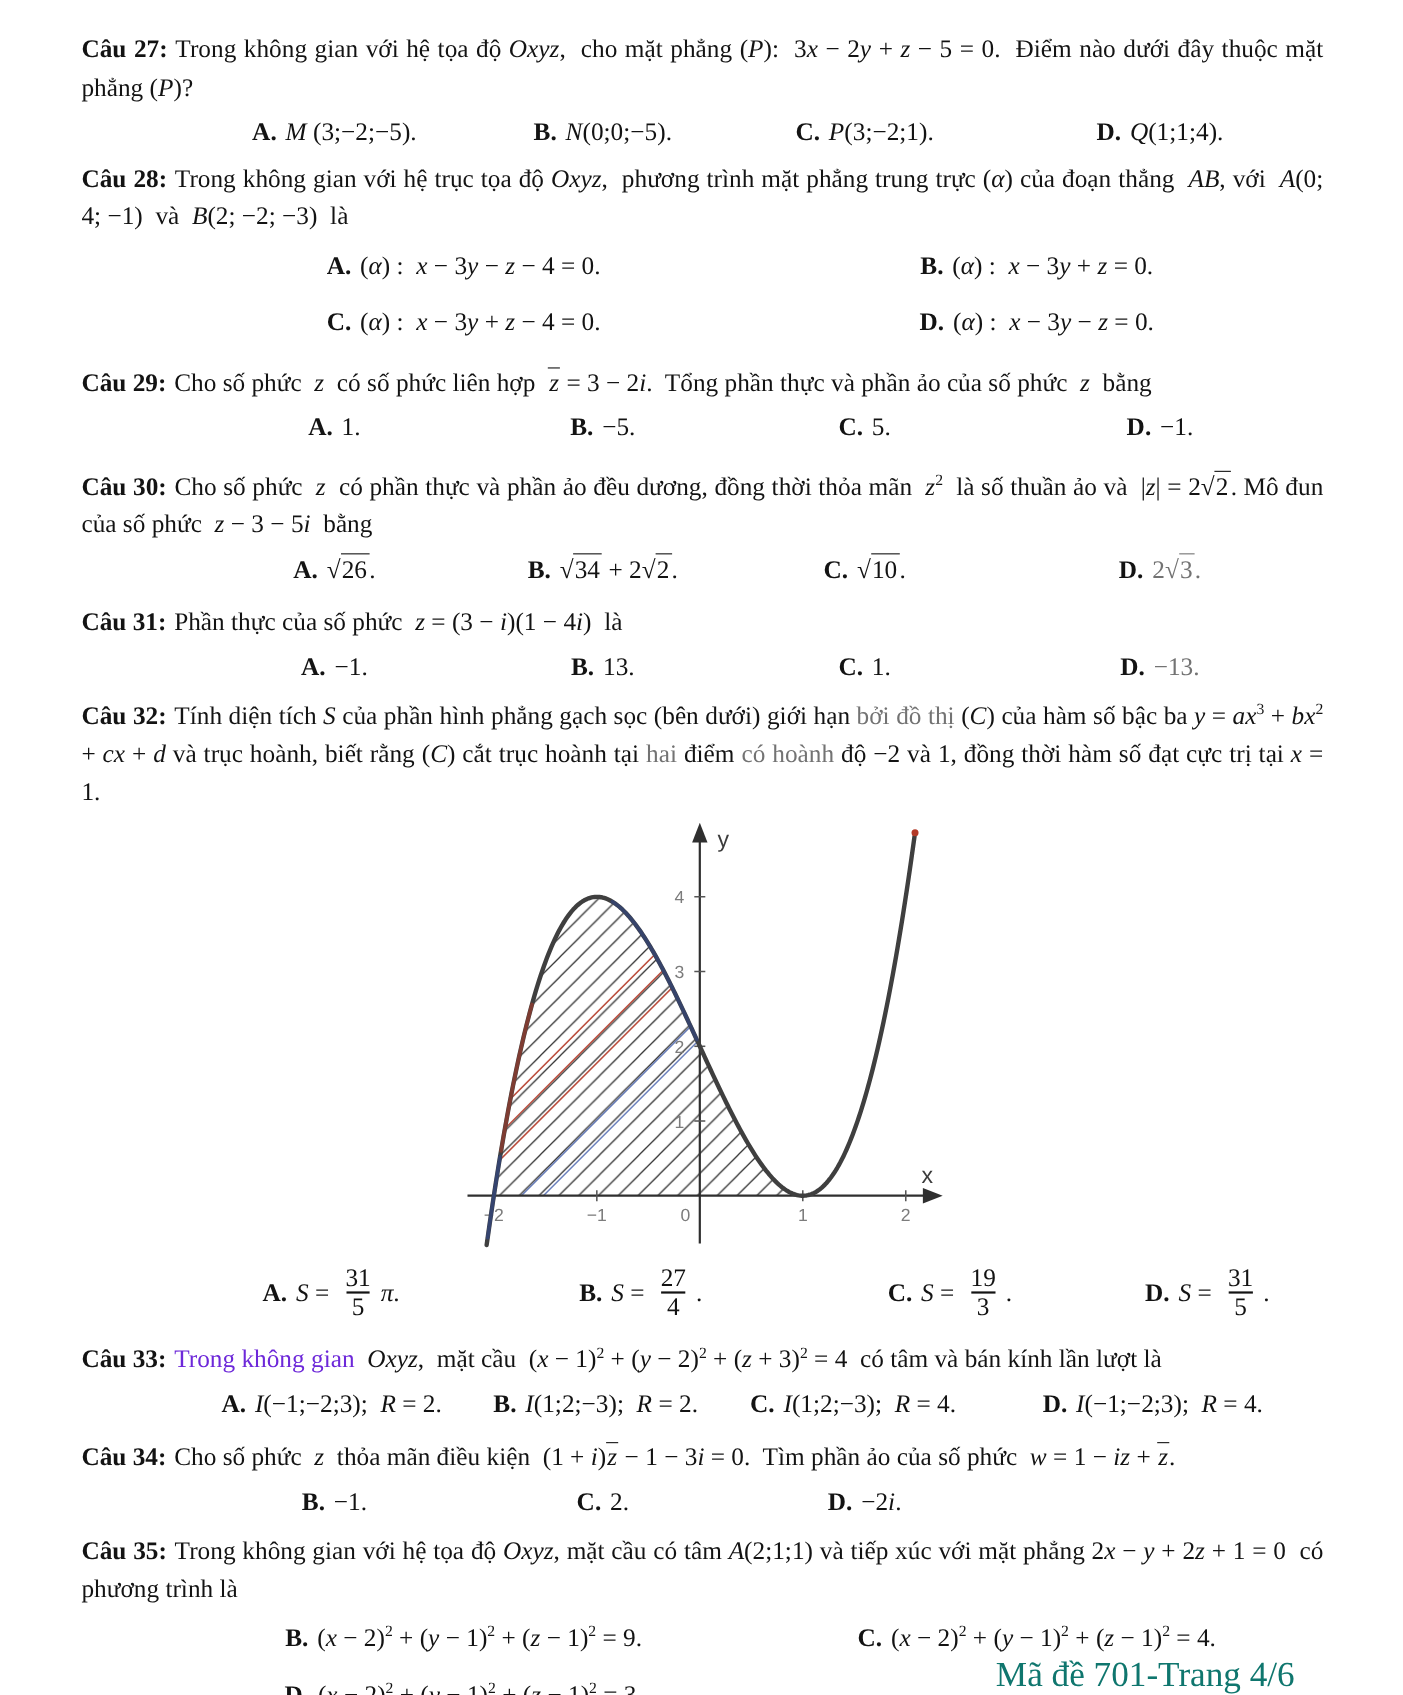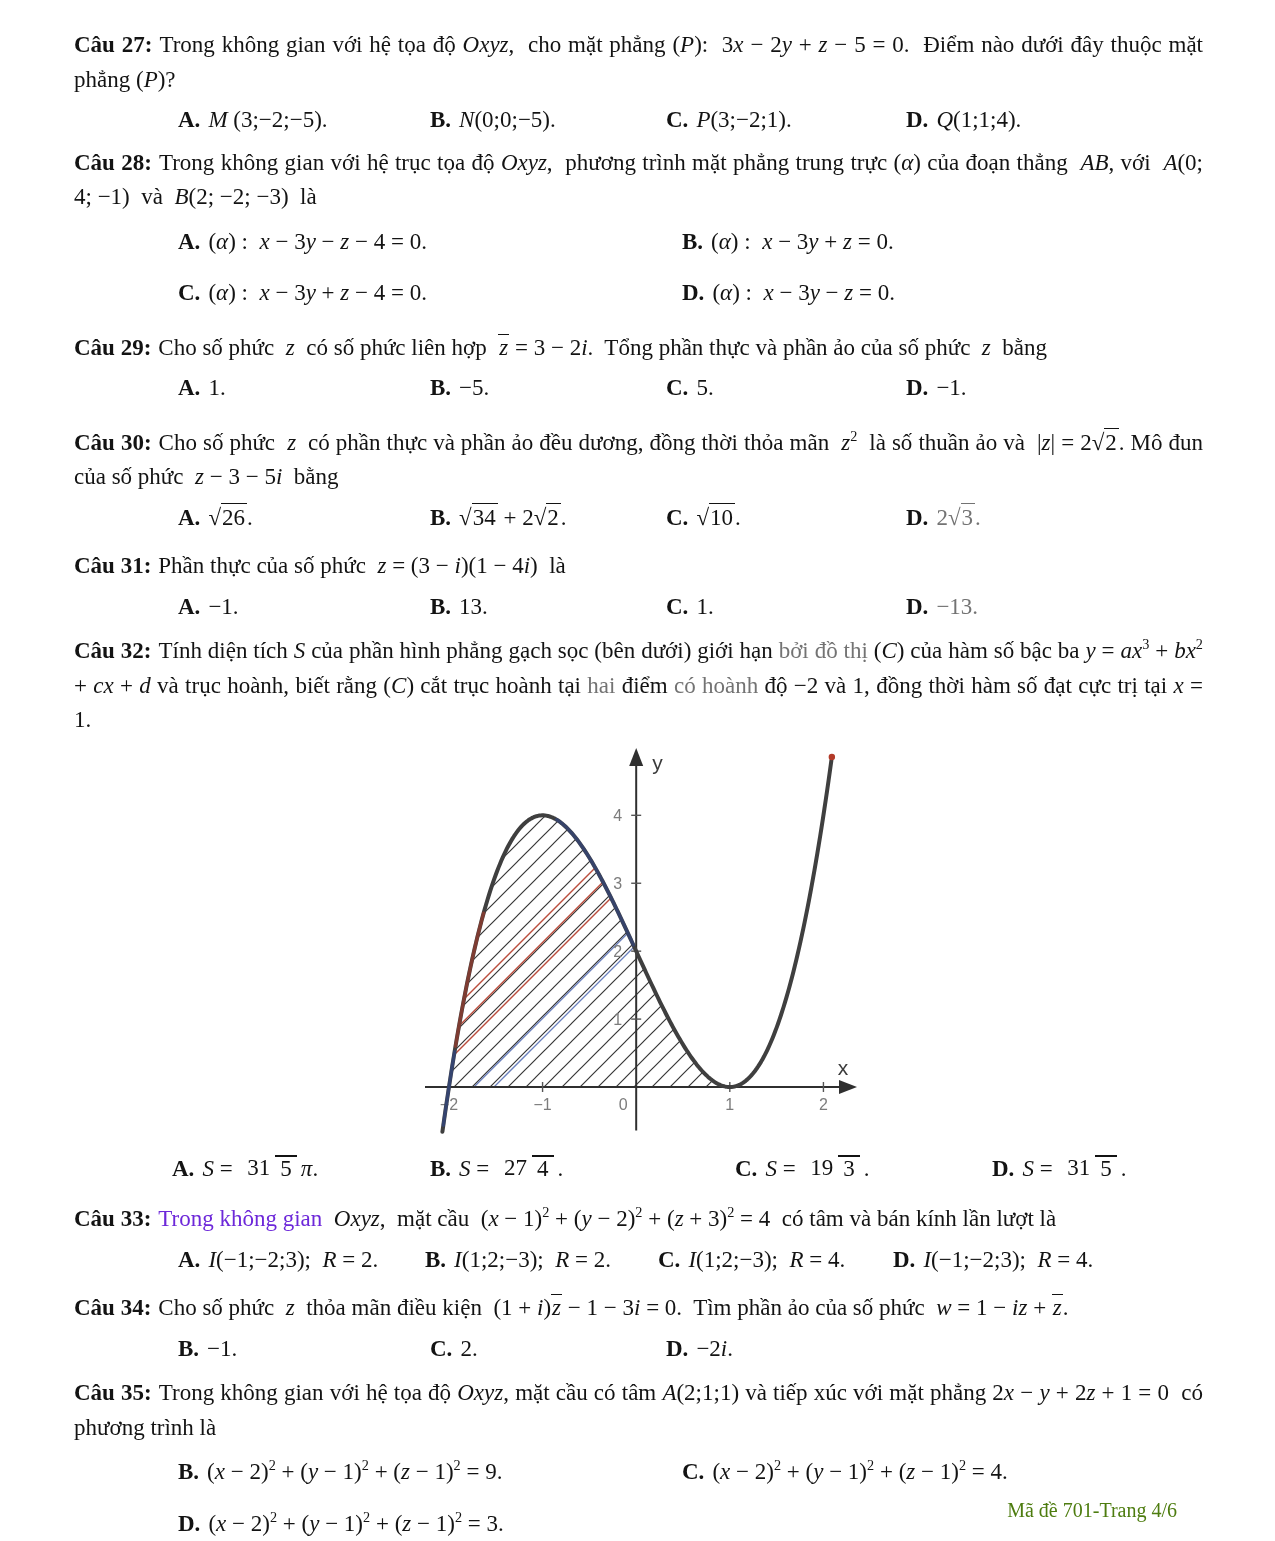--- a/index.html
+++ b/index.html
@@ -11,41 +11,41 @@
     font-size:23px;color:#131313;
     overflow:hidden;
     box-sizing:border-box;
     padding:16px 72px 0 74px;
     margin-top:12px;
   }
   .qp{margin:0;text-align:justify;line-height:1.5;}
   .q{margin-top:12px;}
   .q:first-child{margin-top:0;}
   .qlab{font-weight:bold;margin-right:7px;}
-  .opts{display:grid;padding-left:104px;margin-top:6px;column-gap:0;}
+  .opts{display:grid;padding-left:104px;margin-top:6px;column-gap:0;text-align:center;}
   .opts4{grid-template-columns:252px 236px 240px auto;}
   .opts4b{grid-template-columns:247px 233px 235px auto;}
   .opts4w{grid-template-columns:258px 305px 257px auto;padding-left:98px;align-items:center;}
   .opts2{grid-template-columns:487px auto;row-gap:14px;gap:17px;}
   .opt{white-space:nowrap;line-height:1.5;}
   .olab{font-weight:bold;margin-right:8px;}
   i{font-style:italic;}
   sup{font-size:0.62em;vertical-align:super;line-height:0;}
   .ov{border-top:1.6px solid currentColor;display:inline-block;line-height:1.05;padding:1px 1px 0 1px;}
   .sq{white-space:nowrap;}
   .sr{border-top:1.7px solid currentColor;display:inline-block;line-height:1.1;padding:1px 2px 0 1px;}
   .red{color:#737373;}
   .blue{color:#6d28d9;}
-  .fr{display:inline-flex;align-items:center;vertical-align:middle;line-height:1.08;margin:0 4px;transform:translateY(-2px);}
+  .fr{display:inline-flex;flex-direction:column;align-items:center;vertical-align:middle;line-height:1.08;margin:0 4px;transform:translateY(-2px);}
   .fn{padding:0 5px;}
   .fd{border-top:2px solid currentColor;padding:0 5px;}
   figure{margin:6px 0 2px 0;text-align:center;}
   .footer{
-    position:absolute;right:98px;bottom:31px;
-    font-size:20px;color:#4d7c0f;
+    position:absolute;right:98px;bottom:12px;
+    font-size:32px;color:#0f766e;
   }
   .chart-wrap{display:inline-block;}
 </style>
 </head>
 <body>
 
 <div class="page">
 
   <div class="q">
     <p class="qp"><b class="qlab">Câu 27:</b><span>Trong không gian với hệ tọa độ <i>Oxyz</i>,&nbsp; cho mặt phẳng (<i>P</i>): &nbsp;3<i>x</i> − 2<i>y</i> + <i>z</i> − 5 = 0.&nbsp; Điểm nào dưới đây thuộc mặt phẳng (<i>P</i>)?</span></p>

